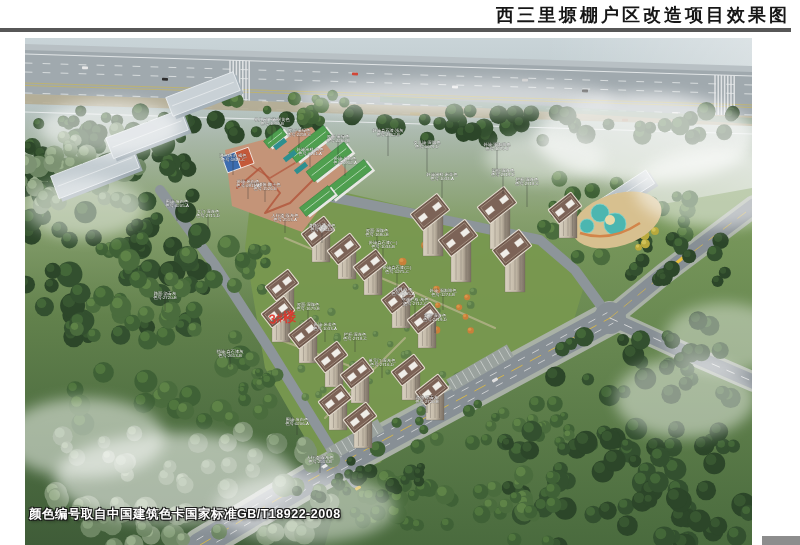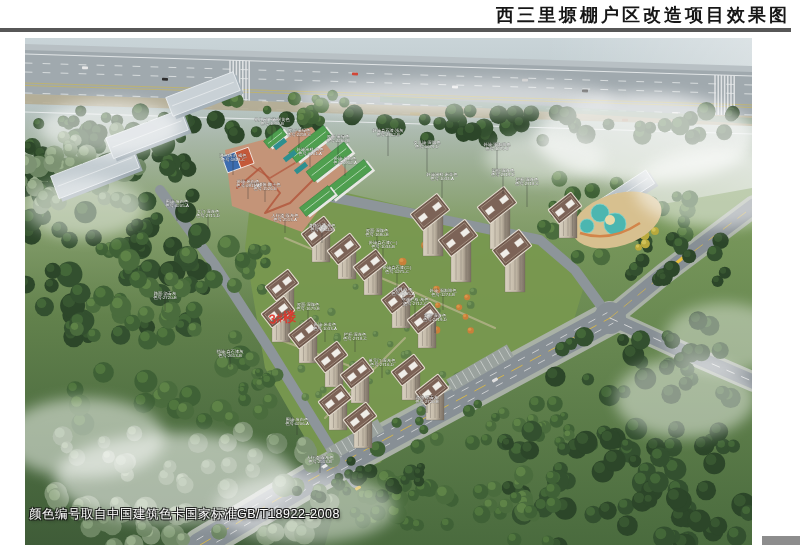--- a/index.html
+++ b/index.html
@@ -3,21 +3,21 @@
 <meta charset="utf-8">
 <style>
   html,body{margin:0;padding:0;background:#ffffff;}
   .page{position:relative;width:800px;height:545px;background:#ffffff;overflow:hidden;
         font-family:"Liberation Sans",sans-serif;}
   .title{position:absolute;top:3px;right:10px;font-size:18px;font-weight:700;
          letter-spacing:3px;color:#161616;white-space:nowrap;}
   .rule{position:absolute;top:28px;left:0;width:791px;height:4px;background:#575757;}
   .render{position:absolute;left:25px;top:38px;width:727px;height:507px;overflow:hidden;background:#c9d4d8;}
   .render svg{display:block;}
-  .footer-note{position:absolute;left:4px;top:468px;font-size:12.5px;font-weight:400;color:#ffffff;
+  .footer-note{position:absolute;left:4px;top:468px;font-size:12.5px;font-weight:700;color:#ffffff;
          white-space:nowrap;letter-spacing:.5px;
          text-shadow:-1px -1px 0 #1a1a1a,1px -1px 0 #1a1a1a,-1px 1px 0 #1a1a1a,1px 1px 0 #1a1a1a,2px 2px 3px rgba(0,0,0,.45);}
   .corner-box{position:absolute;left:762px;top:536px;width:38px;height:9px;background:#8d8d8d;}
 </style>
 </head>
 <body>
 
 <div class="page">
   <div class="title">西三里塬棚户区改造项目效果图</div>
   <div class="rule"></div>

